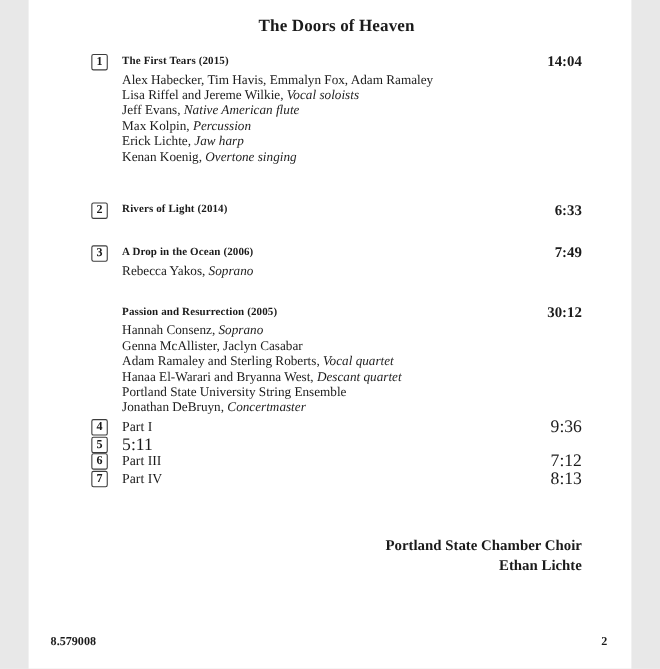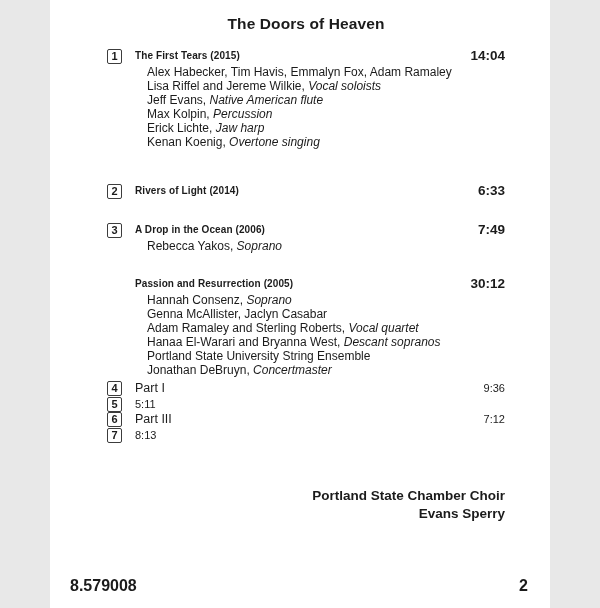--- a/index.html
+++ b/index.html
@@ -1,58 +1,58 @@
 <!DOCTYPE html>
 <html><head>
 <meta charset="utf-8">
 <style>
   html,body{margin:0;padding:0;background:#e8e8e8;}
   .page{
     position:relative;
-    width:500px;height:608px;
+    width:548px;height:608px;
     background:#ffffff;
     color:#1b1b1b;
-    font-family:Liberation Sans, sans-serif;
+    font-family:Liberation Serif, serif;
     overflow:hidden;
     margin:0 auto;
   }
   .content{padding:14px 45px 0 57px;}
   .album-title{
     font-size:15.5px;font-weight:bold;line-height:19px;
     text-align:center;margin:0 0 14px 0;letter-spacing:0.1px;
   }
   .work-header{display:flex;align-items:center;line-height:18px;}
   .numbox{
     box-sizing:border-box;flex:0 0 15px;width:15px;height:15px;
     border:1px solid #3c3c3c;border-radius:2px;
     display:inline-flex;align-items:center;justify-content:center;
     font-size:11px;font-weight:bold;margin-right:13px;
     background:#fff;
   }
   .numbox.ghost{border-color:transparent;}
   .work-title{flex:1;font-size:10px;font-weight:bold;letter-spacing:0.1px;}
   .work-time{font-size:13.5px;font-weight:bold;}
-  .credits{margin-left:40px;}
+  .credits{margin-left:28px;}
   .credit{font-size:12px;line-height:14px;white-space:nowrap;}
   .credit i{font-style:italic;}
   .work:nth-child(1){margin-bottom:33px;}
   .work:nth-child(2){margin-bottom:21px;}
   .work:nth-child(3){margin-bottom:22px;}
   .movements{margin-top:4px;}
   .movement{display:flex;align-items:center;line-height:15.5px;font-size:12.5px;}
   .mv-title{flex:1;}
-  .mv-time{font-size:11px;}
+  .mv-time{font-size:16px;}
   .performers{
     text-align:right;font-weight:bold;font-size:13.5px;
     line-height:18px;margin-top:44px;
   }
   .footer{
     position:absolute;left:20px;right:22px;top:577px;
     display:flex;justify-content:space-between;
-    font-size:16px;font-weight:bold;
+    font-size:11px;font-weight:bold;
   }
 </style>
 </head>
 <body>
 
 <div class="page">
   <div class="content">
     <h1 class="album-title">The Doors of Heaven</h1>
 
     <div id="works">
@@ -91,50 +91,51 @@
         <div class="work">
           <div class="work-header">
             <span class="numbox ghost"></span>
             <span class="work-title">Passion and Resurrection (2005)</span>
             <span class="work-time">30:12</span>
           </div>
           <div class="credits">
             <div class="credit">Hannah Consenz, <i>Soprano</i></div>
             <div class="credit">Genna McAllister, Jaclyn Casabar</div>
             <div class="credit">Adam Ramaley and Sterling Roberts, <i>Vocal quartet</i></div>
-            <div class="credit">Hanaa El-Warari and Bryanna West, <i>Descant sopranos</i></div>
+            <div class="credit">Hanaa El-Warari and Bryanna West, <i>Descant quartet</i></div>
             <div class="credit">Portland State University String Ensemble</div>
             <div class="credit">Jonathan DeBruyn, <i>Concertmaster</i></div>
           </div>
           <div class="movements">
             <div class="movement">
               <span class="numbox">4</span>
               <span class="mv-title">Part I</span>
               <span class="mv-time">9:36</span>
             </div>
             <div class="movement">
               <span class="numbox">5</span>
               <span class="mv-time">5:11</span>
             </div>
             <div class="movement">
               <span class="numbox">6</span>
               <span class="mv-title">Part III</span>
               <span class="mv-time">7:12</span>
             </div>
             <div class="movement">
               <span class="numbox">7</span>
+              <span class="mv-title">Part IV</span>
               <span class="mv-time">8:13</span>
             </div>
           </div>
         </div>
       </div>
 
     <div class="performers">
       <div>Portland State Chamber Choir</div>
-      <div>Evans Sperry</div>
+      <div>Ethan Lichte</div>
     </div>
   </div>
 
   <div class="footer">
     <span>8.579008</span>
     <span>2</span>
   </div>
 </div>
 
 </body></html>

